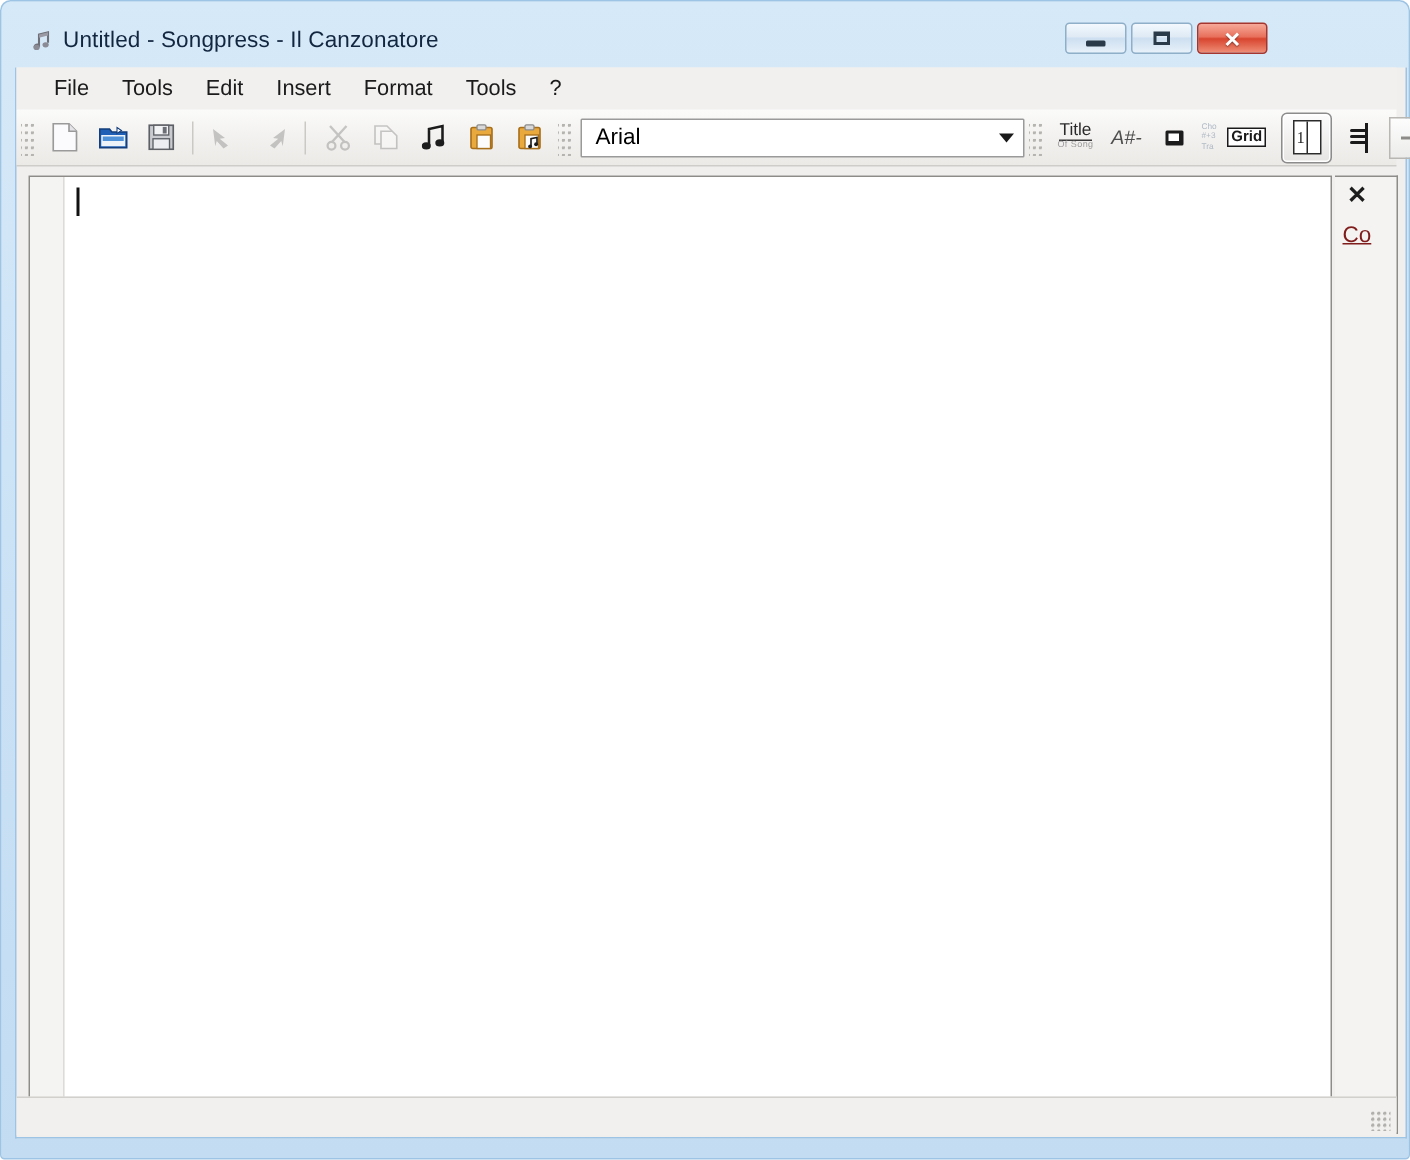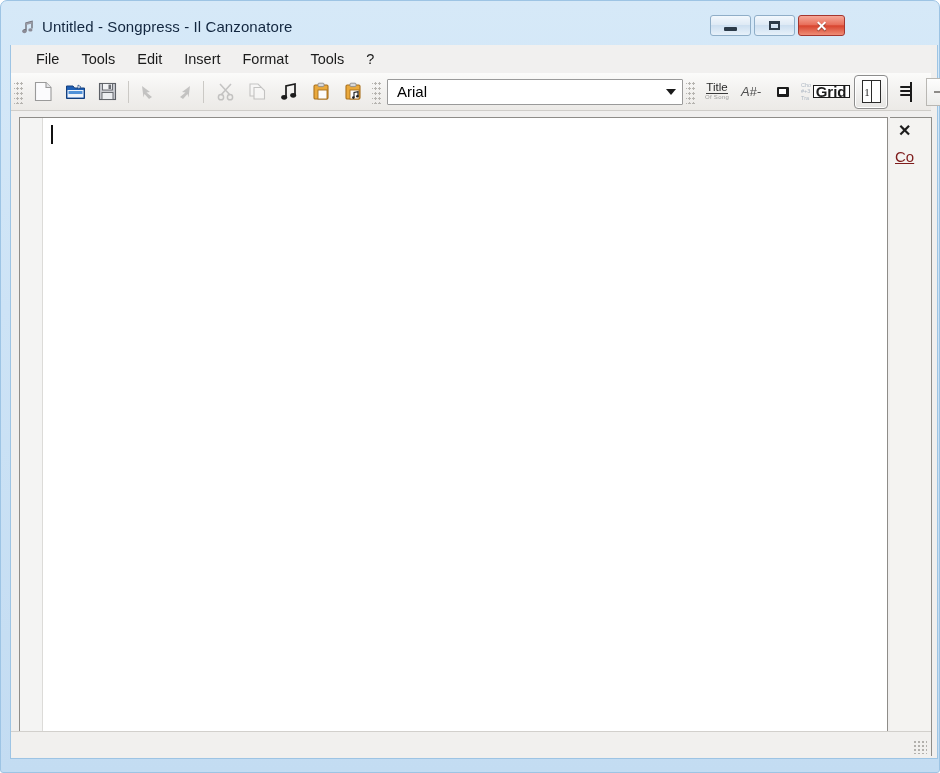--- a/index.html
+++ b/index.html
@@ -109,21 +109,21 @@
   
   .title-btn{
     width:34px;height:30px;flex:none;display:flex;flex-direction:column;
     align-items:center;justify-content:center;cursor:default;
     border:1px solid transparent;border-radius:3px;
   }
   .title-btn .big{font-size:11.5px;color:#2a2a2a;line-height:11px;border-bottom:1px solid #3a3a3a;}
   .title-btn .small{font-size:6px;color:#9b9b9b;line-height:7px;letter-spacing:.3px;}
   .sharp-btn{font-size:13px;color:#4e4e4e;font-style:italic;}
   .grid-btn{
-    font-size:15px;font-weight:bold;color:#1a1a1a;background:#ffffff;
+    font-size:10px;font-weight:bold;color:#1a1a1a;background:#ffffff;
     border:1.5px solid #1a1a1a;padding:0 2px;line-height:11px;
   }
   .tinyimg{
     width:12px;height:10px;background:#1c1c1c;position:relative;border-radius:1px;
   }
   .tinyimg::after{
     content:"";position:absolute;left:2px;top:2px;width:7px;height:5px;background:#ffffff;
   }
   .mini-lines{display:flex;flex-direction:column;gap:1.5px;margin-left:2px;}
   .mini-lines span{font-size:5.5px;color:#aeb8c4;line-height:5px;}

